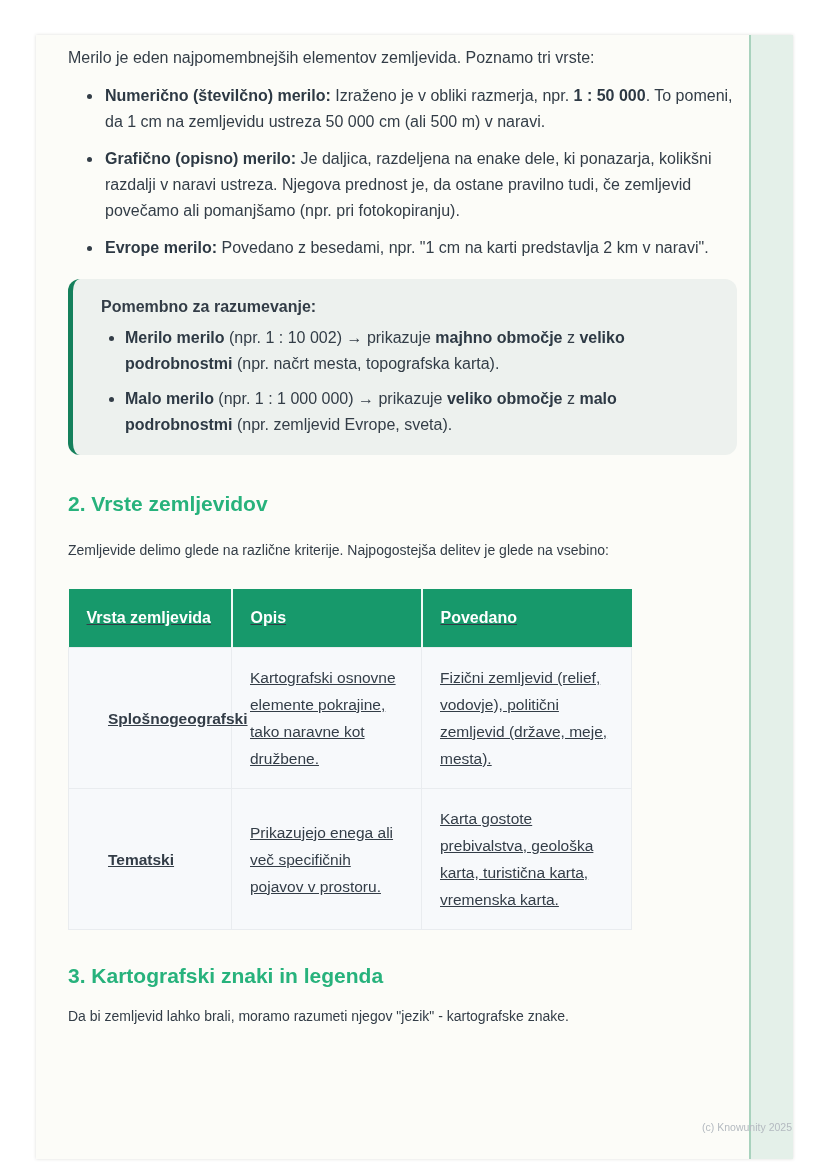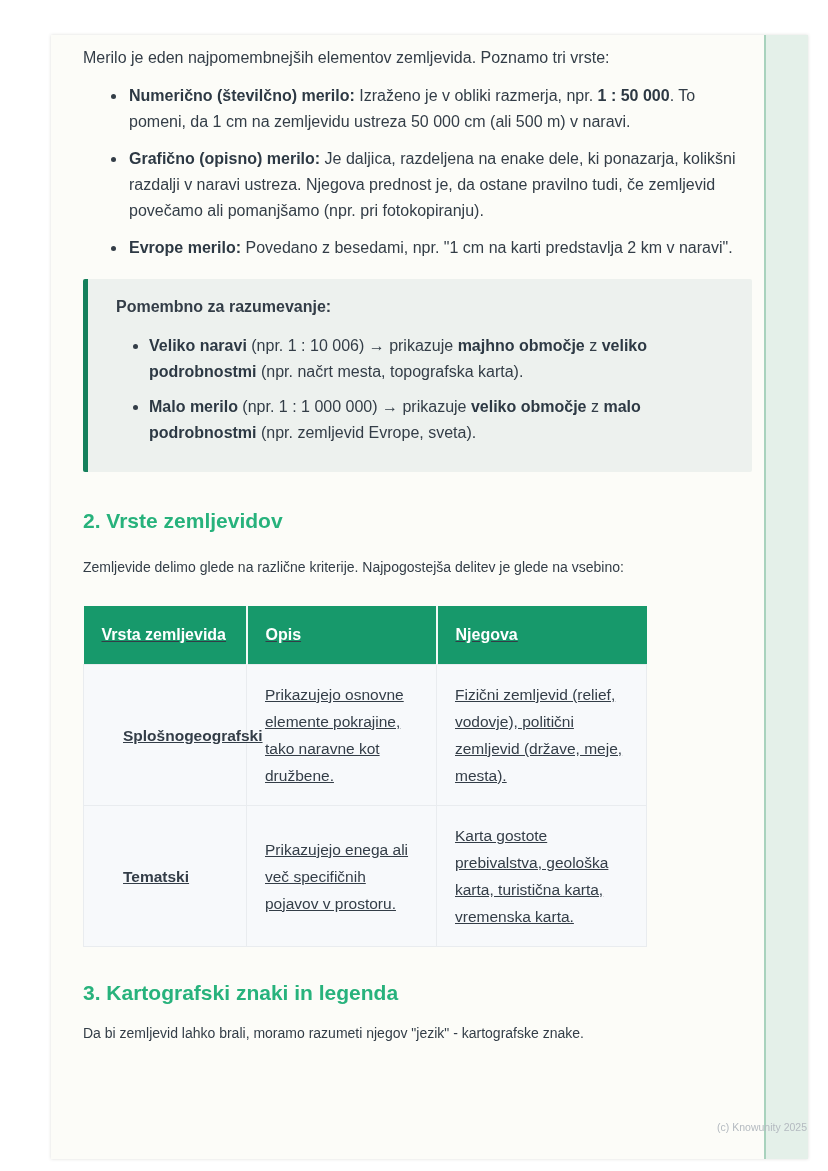--- a/index.html
+++ b/index.html
@@ -7,57 +7,57 @@
   body {
     width: 828px; height: 1171px;
     background: #ffffff;
     font-family: "Liberation Sans", sans-serif;
     color: var(--text, #333d47);
     position: relative;
     overflow: hidden;
   }
   .card {
     position: absolute;
-    left: 51px; top: 35px;
+    left: 36px; top: 35px;
     width: 757px; height: 1124px;
     background: var(--card-bg, #fcfcf8);
     box-shadow: 0 0 3px rgba(120,120,110,0.25);
   }
   .accent-bar {
     position: absolute;
     right: 0; top: 0; bottom: 0;
     width: 44px;
     background: var(--accent-bar-bg, #e4f0e9);
     border-left: 2px solid var(--accent-bar-edge, #a8d2bd);
   }
   .content {
     position: absolute;
     left: 32px; top: 10px;
     width: 669px;
   }
   p { margin: 0; }
   .lead {
     font-size: 16px; line-height: 26px;
   }
-  ul { margin: 13px; }
+  ul { margin: 4px; }
   .main-list {
     margin-top: 12px;
     padding-left: 31px;
   }
   .main-list li {
     font-size: 16px; line-height: 26px;
     margin-bottom: 11px;
     padding-left: 2px;
   }
   strong { color: var(--text-bold, #2d3944); }
   .callout {
     margin-top: 18px;
     background: var(--callout-bg, #edf1ee);
     border-left: 5px solid var(--callout-border-green, #15805c);
-    border-radius: 2px;
+    border-radius: 12px;
     padding: 15px 24px 13px 28px;
   }
   .callout-title {
     font-weight: bold;
     font-size: 16px; line-height: 26px;
     margin-bottom: 5px;
   }
   .callout-list { padding-left: 20px; }
   .callout-list li {
     font-size: 16px; line-height: 26px;
@@ -126,45 +126,45 @@
 
     <ul class="main-list">
       <li><strong>Numerično (številčno) merilo:</strong><span> Izraženo je v obliki razmerja, npr. </span><strong>1 : 50 000</strong><span>. To pomeni, da 1 cm na zemljevidu ustreza 50 000 cm (ali 500 m) v naravi.</span></li>
       <li><strong>Grafično (opisno) merilo:</strong><span> Je daljica, razdeljena na enake dele, ki ponazarja, kolikšni razdalji v naravi ustreza. Njegova prednost je, da ostane pravilno tudi, če zemljevid povečamo ali pomanjšamo (npr. pri fotokopiranju).</span></li>
       <li><strong>Evrope merilo:</strong><span> Povedano z besedami, npr. "1 cm na karti predstavlja 2 km v naravi".</span></li>
     </ul>
 
     <div class="callout">
       <p class="callout-title">Pomembno za razumevanje:</p>
       <ul class="callout-list">
-        <li><strong>Veliko naravi</strong><span> (npr. 1 : 10 006) → prikazuje </span><strong>majhno območje</strong><span> z </span><strong>veliko podrobnostmi</strong><span> (npr. načrt mesta, topografska karta).</span></li>
+        <li><strong>Merilo merilo</strong><span> (npr. 1 : 10 002) → prikazuje </span><strong>majhno območje</strong><span> z </span><strong>veliko podrobnostmi</strong><span> (npr. načrt mesta, topografska karta).</span></li>
         <li><strong>Malo merilo</strong><span> (npr. 1 : 1 000 000) → prikazuje </span><strong>veliko območje</strong><span> z </span><strong>malo podrobnostmi</strong><span> (npr. zemljevid Evrope, sveta).</span></li>
       </ul>
     </div>
 
     <h2>2. Vrste zemljevidov</h2>
     <p class="just">Zemljevide delimo glede na različne kriterije. Najpogostejša delitev je glede na vsebino:</p>
 
     <table>
       <colgroup>
           <col class="c1">
           <col class="c2">
           <col class="c3">
         </colgroup>
       <thead>
         <tr>
           <th>Vrsta zemljevida</th>
           <th>Opis</th>
-          <th>Njegova</th>
+          <th>Povedano</th>
         </tr>
       </thead>
       <tbody>
         <tr>
           <td class="col-type">Splošnogeografski</td>
-          <td>Prikazujejo osnovne elemente pokrajine, tako naravne kot družbene.</td>
+          <td>Kartografski osnovne elemente pokrajine, tako naravne kot družbene.</td>
           <td>Fizični zemljevid (relief, vodovje), politični zemljevid (države, meje, mesta).</td>
         </tr>
         <tr>
           <td class="col-type">Tematski</td>
           <td>Prikazujejo enega ali več specifičnih pojavov v prostoru.</td>
           <td>Karta gostote prebivalstva, geološka karta, turistična karta, vremenska karta.</td>
         </tr>
       </tbody>
     </table>
 

